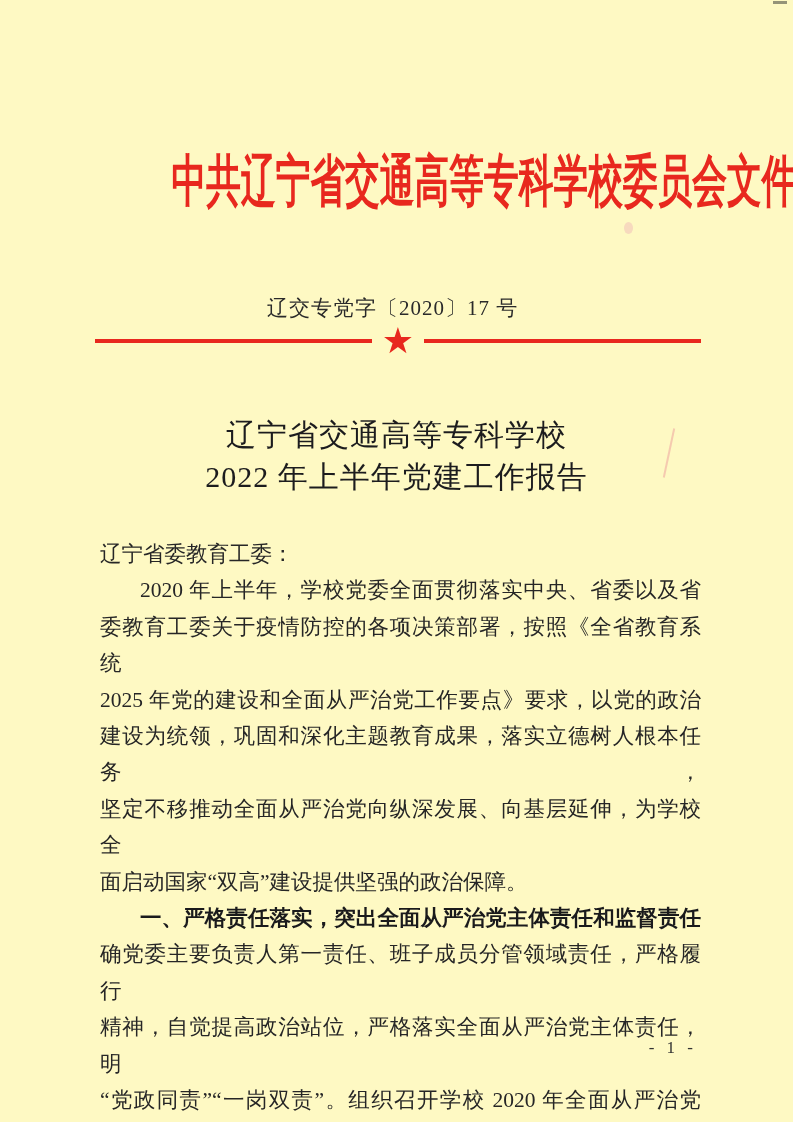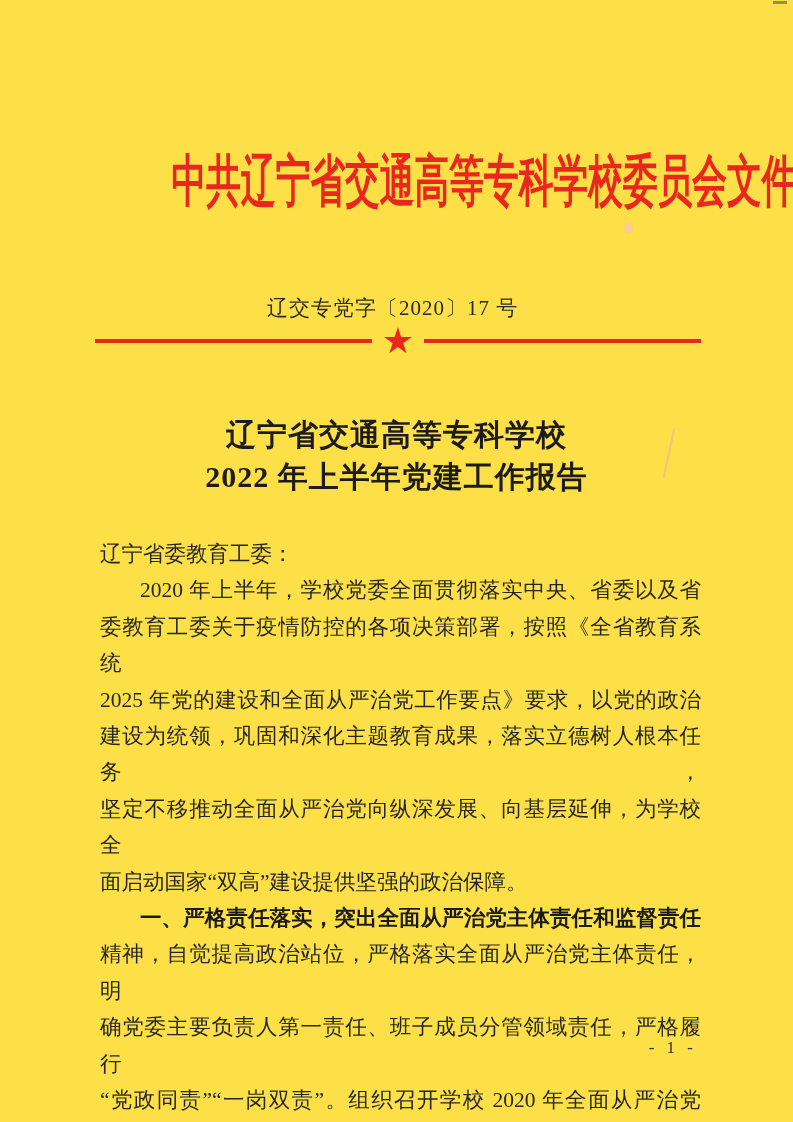--- a/index.html
+++ b/index.html
@@ -5,21 +5,21 @@
   html, body {
     margin: 0;
     padding: 0;
     background: #e9e9e9;
   }
   .page {
     position: relative;
     width: 793px;
     height: 1122px;
     margin: 0 auto;
-    background: #fde047;
+    background: #fef9c3;
     overflow: hidden;
     font-family: "Liberation Serif", "DejaVu Serif", serif;
     color: #242424;
   }
 
   
   .header-title-wrap {
     position: absolute;
     top: 150px;
     left: -20px;
@@ -74,21 +74,21 @@
     font-family: "DejaVu Sans", sans-serif;
   }
 
   
   .doc-title {
     position: absolute;
     top: 414px;
     left: 0;
     right: 0;
     text-align: center;
-    font-weight: bold;
+    font-weight: normal;
     font-size: 30px;
     line-height: 42px;
     color: #1c1c1e;
     letter-spacing: 1px;
   }
 
   
   .body-block {
     position: absolute;
     top: 536px;
@@ -186,20 +186,20 @@
 
   <div class="body-block">
     <div class="bline">辽宁省委教育工委：</div>
     <div class="bline j ind">2020 年上半年，学校党委全面贯彻落实中央、省委以及省</div>
     <div class="bline j">委教育工委关于疫情防控的各项决策部署，按照《全省教育系统</div>
     <div class="bline j">2025 年党的建设和全面从严治党工作要点》要求，以党的政治</div>
     <div class="bline j">建设为统领，巩固和深化主题教育成果，落实立德树人根本任务，</div>
     <div class="bline j">坚定不移推动全面从严治党向纵深发展、向基层延伸，为学校全</div>
     <div class="bline">面启动国家“双高”建设提供坚强的政治保障。</div>
     <div class="bline j ind heading">一、严格责任落实，突出全面从严治党主体责任和监督责任</div>
+    <div class="bline j">确党委主要负责人第一责任、班子成员分管领域责任，严格履行</div>
     <div class="bline j">精神，自觉提高政治站位，严格落实全面从严治党主体责任，明</div>
-    <div class="bline j">确党委主要负责人第一责任、班子成员分管领域责任，严格履行</div>
     <div class="bline j">“党政同责”“一岗双责”。组织召开学校 2020 年全面从严治党</div>
   </div>
 
   <div class="page-number">- 1 -</div>
 
 </div>
 
 </body></html>

